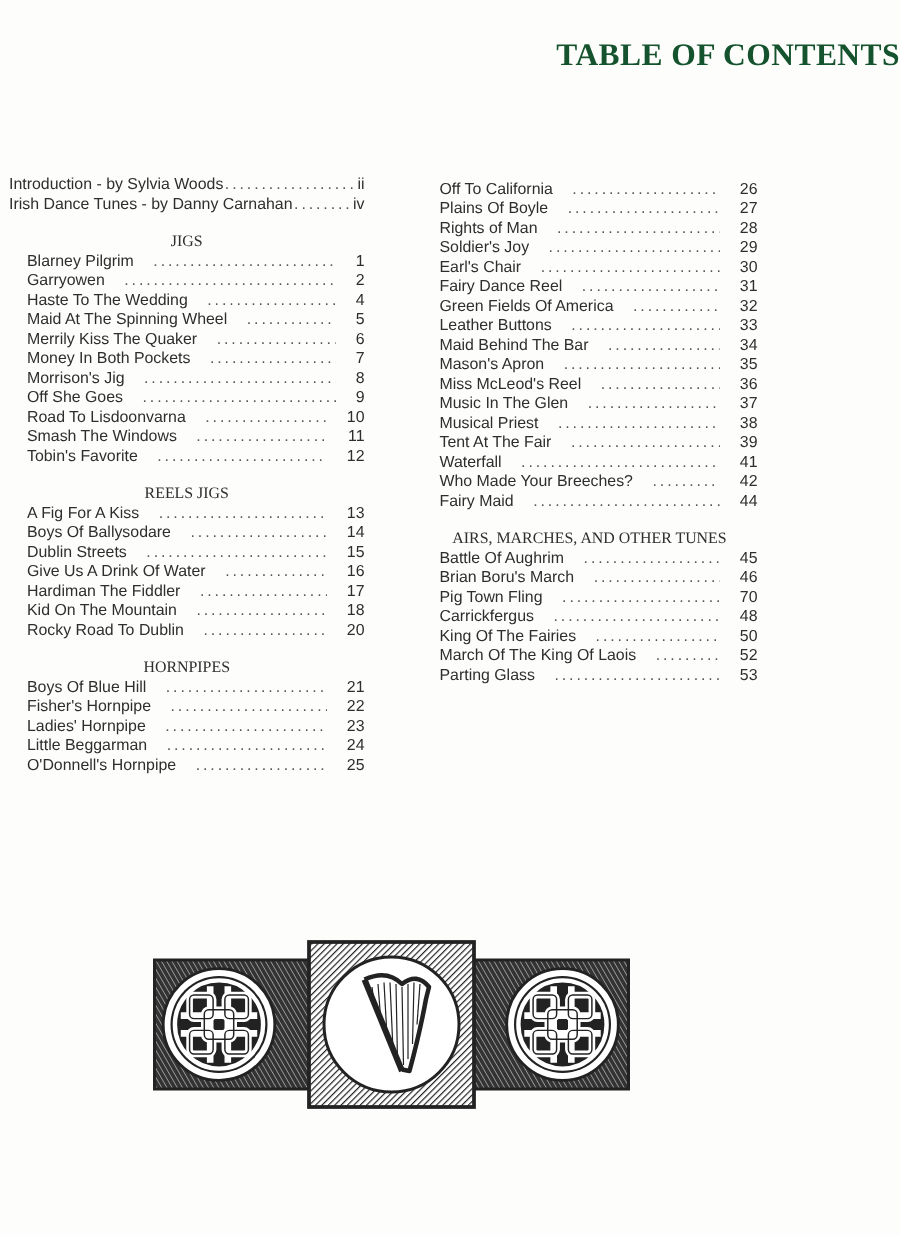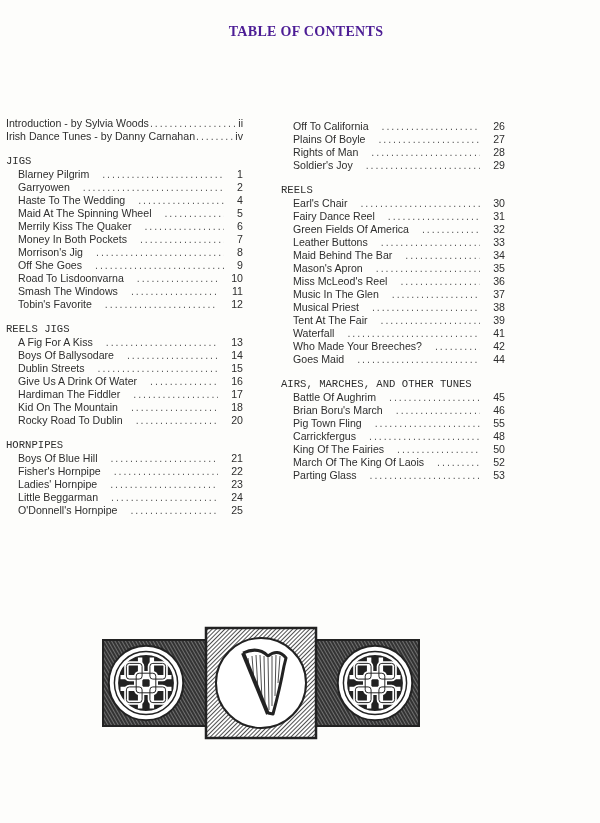--- a/index.html
+++ b/index.html
@@ -5,24 +5,24 @@
   html, body { margin: 0; padding: 0; }
   body {
     width: 600px; height: 823px; overflow: hidden;
     background: #fdfdfb;
     color: #2b2b2b;
     font-family: "Liberation Serif", "DejaVu Serif", serif;
     position: relative;
   }
   .title {
     position: absolute; left: 0; top: 24px; width: 600px;
-    text-align: center;
+    text-align: right;
     font-family: "Liberation Serif", serif;
-    font-weight: bold; font-size: 14px; letter-spacing: 0.3px;
-    color: #4c1d95;
+    font-weight: bold; font-size: 21px; letter-spacing: 0.3px;
+    color: #14532d;
     padding-left: 12px; box-sizing: border-box;
   }
   .col { position: absolute; }
   .col-left { left: 6px; top: 117px; width: 237px; }
   .col-right { left: 281px; top: 120px; width: 224px; }
   .line {
     height: 13px; line-height: 13px;
     font-family: "Liberation Sans", "DejaVu Sans", sans-serif;
     font-size: 10.6px; color: #2e2e2e;
     display: flex; align-items: flex-start; white-space: nowrap;
@@ -33,22 +33,22 @@
     flex: 1 1 auto; overflow: hidden; margin: 0 1px;
     letter-spacing: 2.2px; color: #555;
   }
   .line .dots::before {
     content: ". . . . . . . . . . . . . . . . . . . . . . . . . . . . . . . . . . . . . . . . . . . . . . . . . . . . . . . . . . . . . . .";
     letter-spacing: -0.5px;
   }
   .line .page { flex: 0 0 auto; text-align: right; }
   .section-head {
     height: 13px; line-height: 13px; margin-top: 12px;
-    font-family: Liberation Mono, monospace;
-    font-size: 10.6px; color: #2e2e2e; white-space: nowrap;
+    font-family: Liberation Serif, serif;
+    font-size: 10.6px; color: #2e2e2e; white-space: nowrap; text-align: center;
   }
   .plain {
     height: 13px; line-height: 13px;
     font-family: "Liberation Sans", "DejaVu Sans", sans-serif;
     font-size: 10.6px; color: #2e2e2e; white-space: nowrap;
     margin-top: 13px;
   }
   .ornament {
     position: absolute; left: 108px; top: 618px; width: 200px; height: 120px;
   }
@@ -207,21 +207,20 @@
       <span class="label">Rights of Man</span>
       <span class="dots"></span>
       <span class="page">28</span>
     </div>
   <div class="line entry">
       <span class="label">Soldier's Joy</span>
       <span class="dots"></span>
       <span class="page">29</span>
     </div>
 
-  <div class="section-head">REELS</div>
   <div class="line entry">
       <span class="label">Earl's Chair</span>
       <span class="dots"></span>
       <span class="page">30</span>
     </div>
   <div class="line entry">
       <span class="label">Fairy Dance Reel</span>
       <span class="dots"></span>
       <span class="page">31</span>
     </div>
@@ -269,40 +268,40 @@
       <span class="label">Waterfall</span>
       <span class="dots"></span>
       <span class="page">41</span>
     </div>
   <div class="line entry">
       <span class="label">Who Made Your Breeches?</span>
       <span class="dots"></span>
       <span class="page">42</span>
     </div>
   <div class="line entry">
-      <span class="label">Goes Maid</span>
+      <span class="label">Fairy Maid</span>
       <span class="dots"></span>
       <span class="page">44</span>
     </div>
 
   <div class="section-head">AIRS, MARCHES, AND OTHER TUNES</div>
   <div class="line entry">
       <span class="label">Battle Of Aughrim</span>
       <span class="dots"></span>
       <span class="page">45</span>
     </div>
   <div class="line entry">
       <span class="label">Brian Boru's March</span>
       <span class="dots"></span>
       <span class="page">46</span>
     </div>
   <div class="line entry">
       <span class="label">Pig Town Fling</span>
       <span class="dots"></span>
-      <span class="page">55</span>
+      <span class="page">70</span>
     </div>
   <div class="line entry">
       <span class="label">Carrickfergus</span>
       <span class="dots"></span>
       <span class="page">48</span>
     </div>
   <div class="line entry">
       <span class="label">King Of The Fairies</span>
       <span class="dots"></span>
       <span class="page">50</span>

